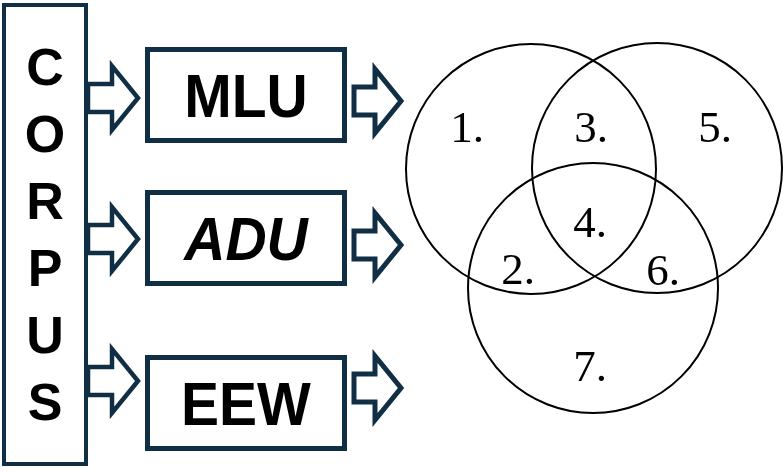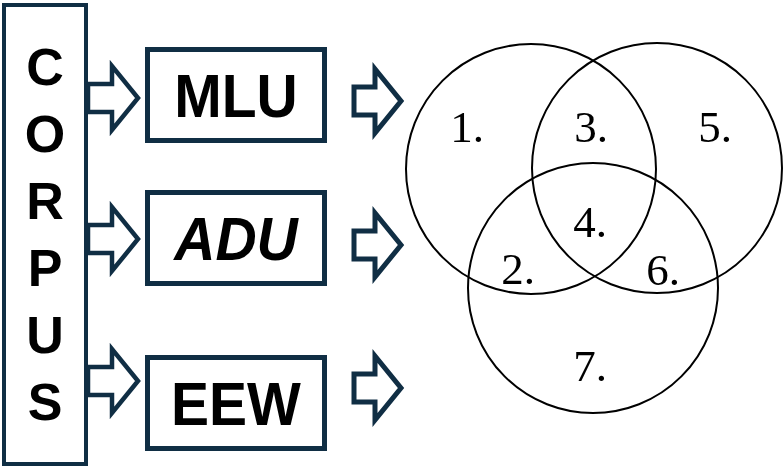--- a/index.html
+++ b/index.html
@@ -35,21 +35,21 @@
     font-size: 52px;
     font-weight: bold;
     line-height: 67px;
     color: #000000;
   }
 
   
   .module-box {
     position: absolute;
     left: 145px;
-    width: 182px;
+    width: 202px;
     height: 96px;
     box-sizing: border-box;
     border: 5px solid #102e44;
     background: #ffffff;
     display: flex;
     align-items: center;
     justify-content: center;
   }
   .module-label {
     font-size: 57px;

